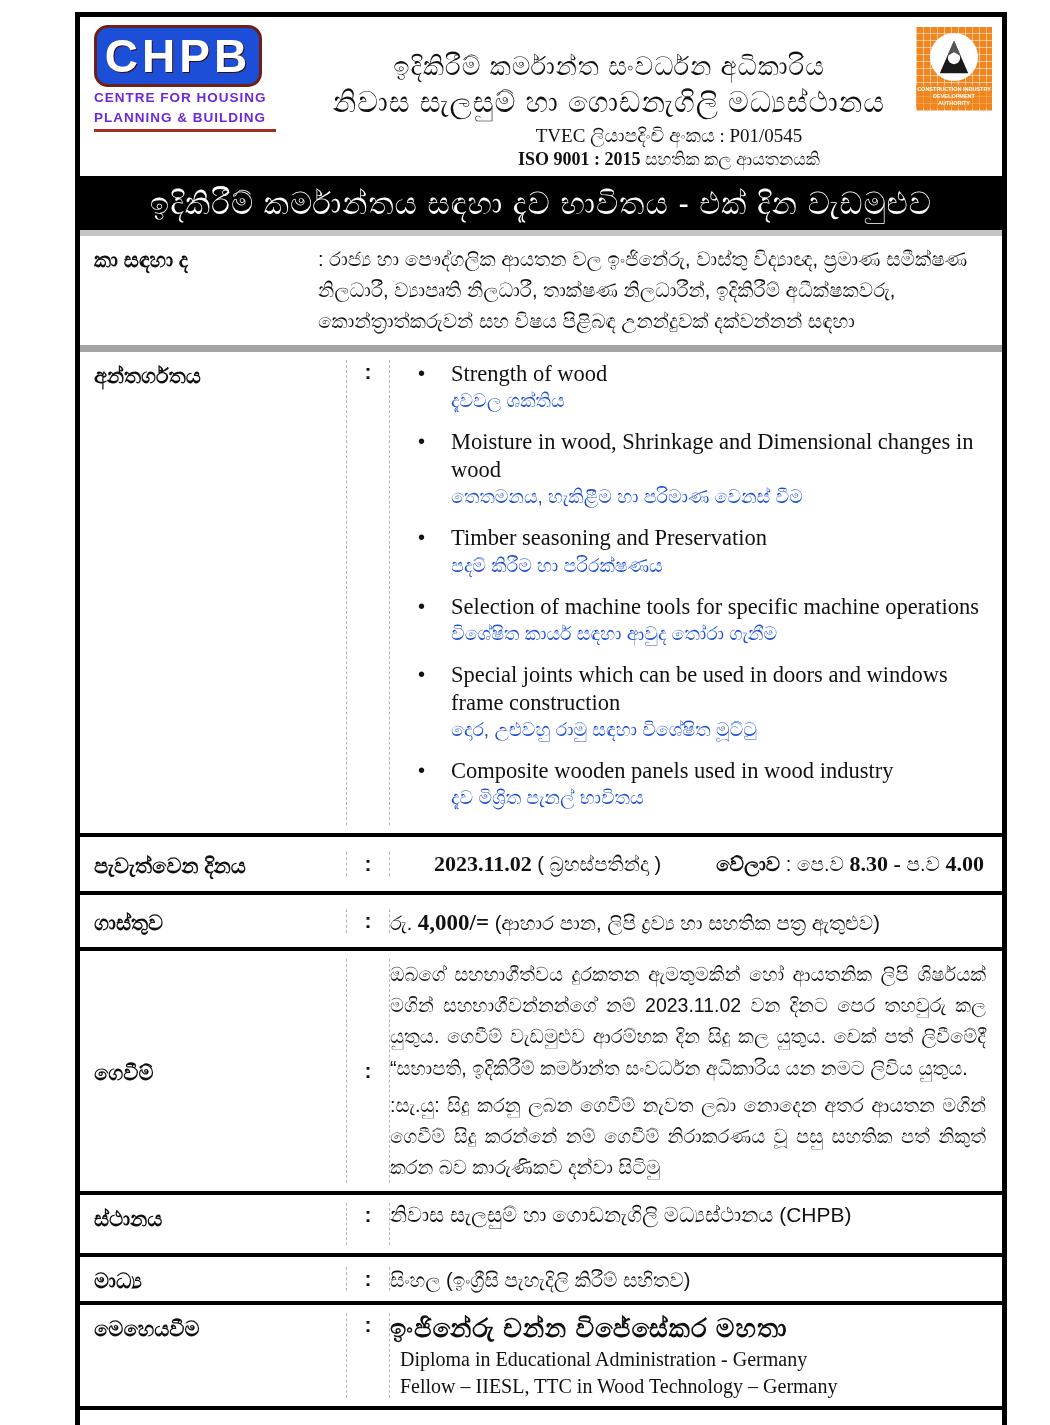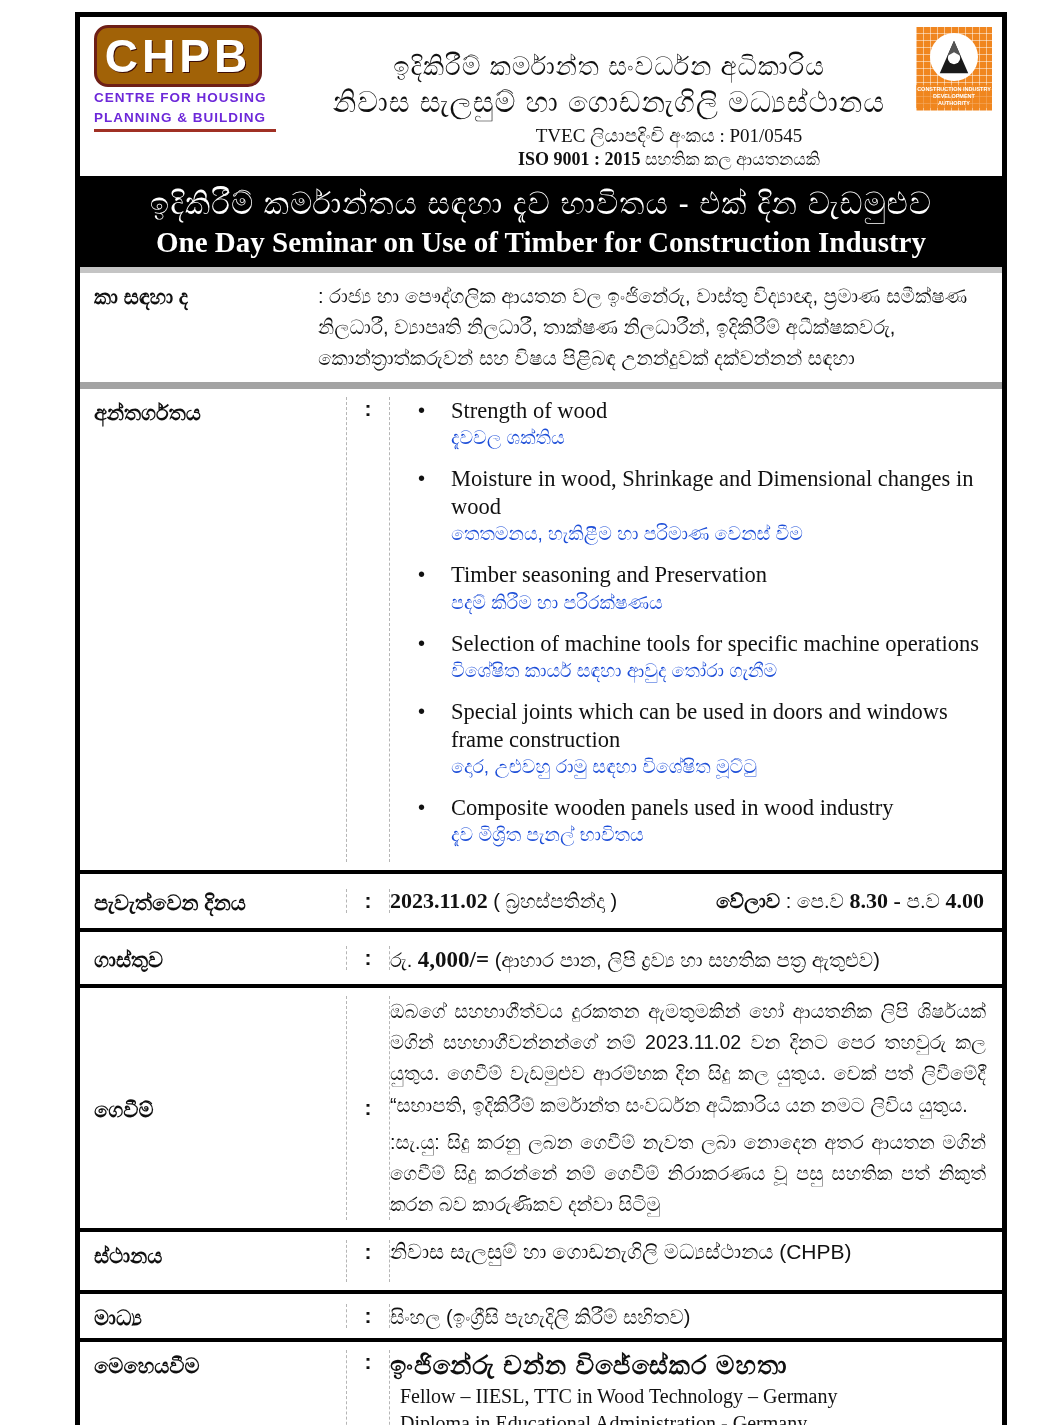--- a/index.html
+++ b/index.html
@@ -11,21 +11,21 @@
   }
   .doc {
     position:absolute; left:75px; top:12px; width:932px;
     border:5px solid #000; background:#fff;
   }
 
   
   .header { display:flex; padding:8px 10px 6px 14px; min-height:106px; }
   .chpb-logo { width:208px; }
   .chpb-box {
-    width:168px; height:62px; background:#a16207;
+    width:168px; height:62px; background:#1d4ed8;
     border:3px solid #6e1f16; border-radius:14px;
     display:flex; align-items:center; justify-content:center;
   }
   .chpb-box span {
     color:#fff; font-size:46px; font-weight:bold; letter-spacing:4px;
     text-shadow:1px 1px 0 #3a0d08;
   }
   .chpb-sub { font-size:13.5px; font-weight:bold; color:#6d28d9; letter-spacing:1px; margin-top:3px; line-height:1.25; }
   .chpb-rule { width:182px; height:3px; background:#a03024; margin-top:2px; }
 
@@ -72,21 +72,21 @@
   .blue-divider { border-bottom:7px solid #a3a3a3; }
 
   
   .bullet-list { list-style:none; padding-left:28px; }
   .bullet-item { margin-bottom:16px; display:flex; }
   .bullet-dot { font-size:20px; margin-right:26px; line-height:1.3; }
   .bullet-en { font-family:"Liberation Serif",serif; font-size:22.5px; line-height:1.25; }
   .bullet-si { font-size:19px; color:#1d4ed8; margin-top:2px; }
 
   
-  .date-content { display:flex; justify-content:space-between; align-items:center; padding-right:8px; font-size:20px; }
+  .date-content { display:flex; justify-content:space-between; align-items:center; padding-right:8px; font-size:20px;margin-left:44px; }
   .date-strong { font-weight:bold; font-size:22px; font-family:"Liberation Serif",serif; }
   .time-part b.num { font-size:22px; font-family:"Liberation Serif",serif; }
   .time-label { font-weight:bold; }
 
   
   .fee-content { font-size:20px; padding-top:4px; }
   .fee-amount { font-weight:bold; font-size:23px; font-family:"Liberation Serif",serif; }
 
   
   .pay-para { font-size:19.5px; line-height:1.6; text-align:justify; padding-right:6px; }
@@ -137,21 +137,20 @@
       </div>
       <div class="cida-caption">
         <div>CONSTRUCTION INDUSTRY</div>
         <div>DEVELOPMENT AUTHORITY</div>
       </div>
     </div>
   </div>
 
   <div class="banner">
     <div class="banner-si">ඉදිකිරීම් කර්මාන්තය සඳහා දැව භාවිතය - එක් දින වැඩමුළුව</div>
-    <div class="banner-en">One Day Seminar on Use of Timber for Construction Industry</div>
   </div>
   <div class="gray-strip"></div>
 
   <div class="row cols-2 audience-row blue-divider" style="min-height:82px;">
     <div class="row-label">කා සඳහා ද</div>
     <div class="audience-text">: රාජ්‍ය හා පෞද්ගලික ආයතන වල ඉංජිනේරු, වාස්තු විද්‍යාඥ, ප්‍රමාණ සමීක්ෂණ නිලධාරී, ව්‍යාපෘති නිලධාරී, තාක්ෂණ නිලධාරීන්, ඉදිකිරීම් අධීක්ෂකවරු, කොන්ත්‍රාත්කරුවන් සහ විෂය පිළිබඳ උනන්දුවක් දක්වන්නන් සඳහා</div>
   </div>
 
   <div class="row cols-3 first" style="min-height:344px;">
     <div class="row-label">අන්තර්ගතය</div>
@@ -253,22 +252,22 @@
     <div class="row-label">මාධ්‍ය</div>
     <div class="colon-cell">:</div>
     <div class="medium-content">සිංහල (ඉංග්‍රීසි පැහැදිලි කිරීම් සහිතව)</div>
   </div>
 
   <div class="row cols-3" style="min-height:92px;">
     <div class="row-label">මෙහෙයවීම</div>
     <div class="colon-cell">:</div>
     <div>
       <div class="conductor-name">ඉංජිනේරු චන්න විජේසේකර මහතා</div>
+      <div class="conductor-qual">Diploma in Educational Administration - Germany</div>
       <div class="conductor-qual">Fellow – IIESL, TTC in Wood Technology – Germany</div>
-      <div class="conductor-qual">Diploma in Educational Administration - Germany</div>
     </div>
   </div>
 
   <div class="cida-section" style="min-height:110px;">
     
     
   </div>
 
 </div>
 

